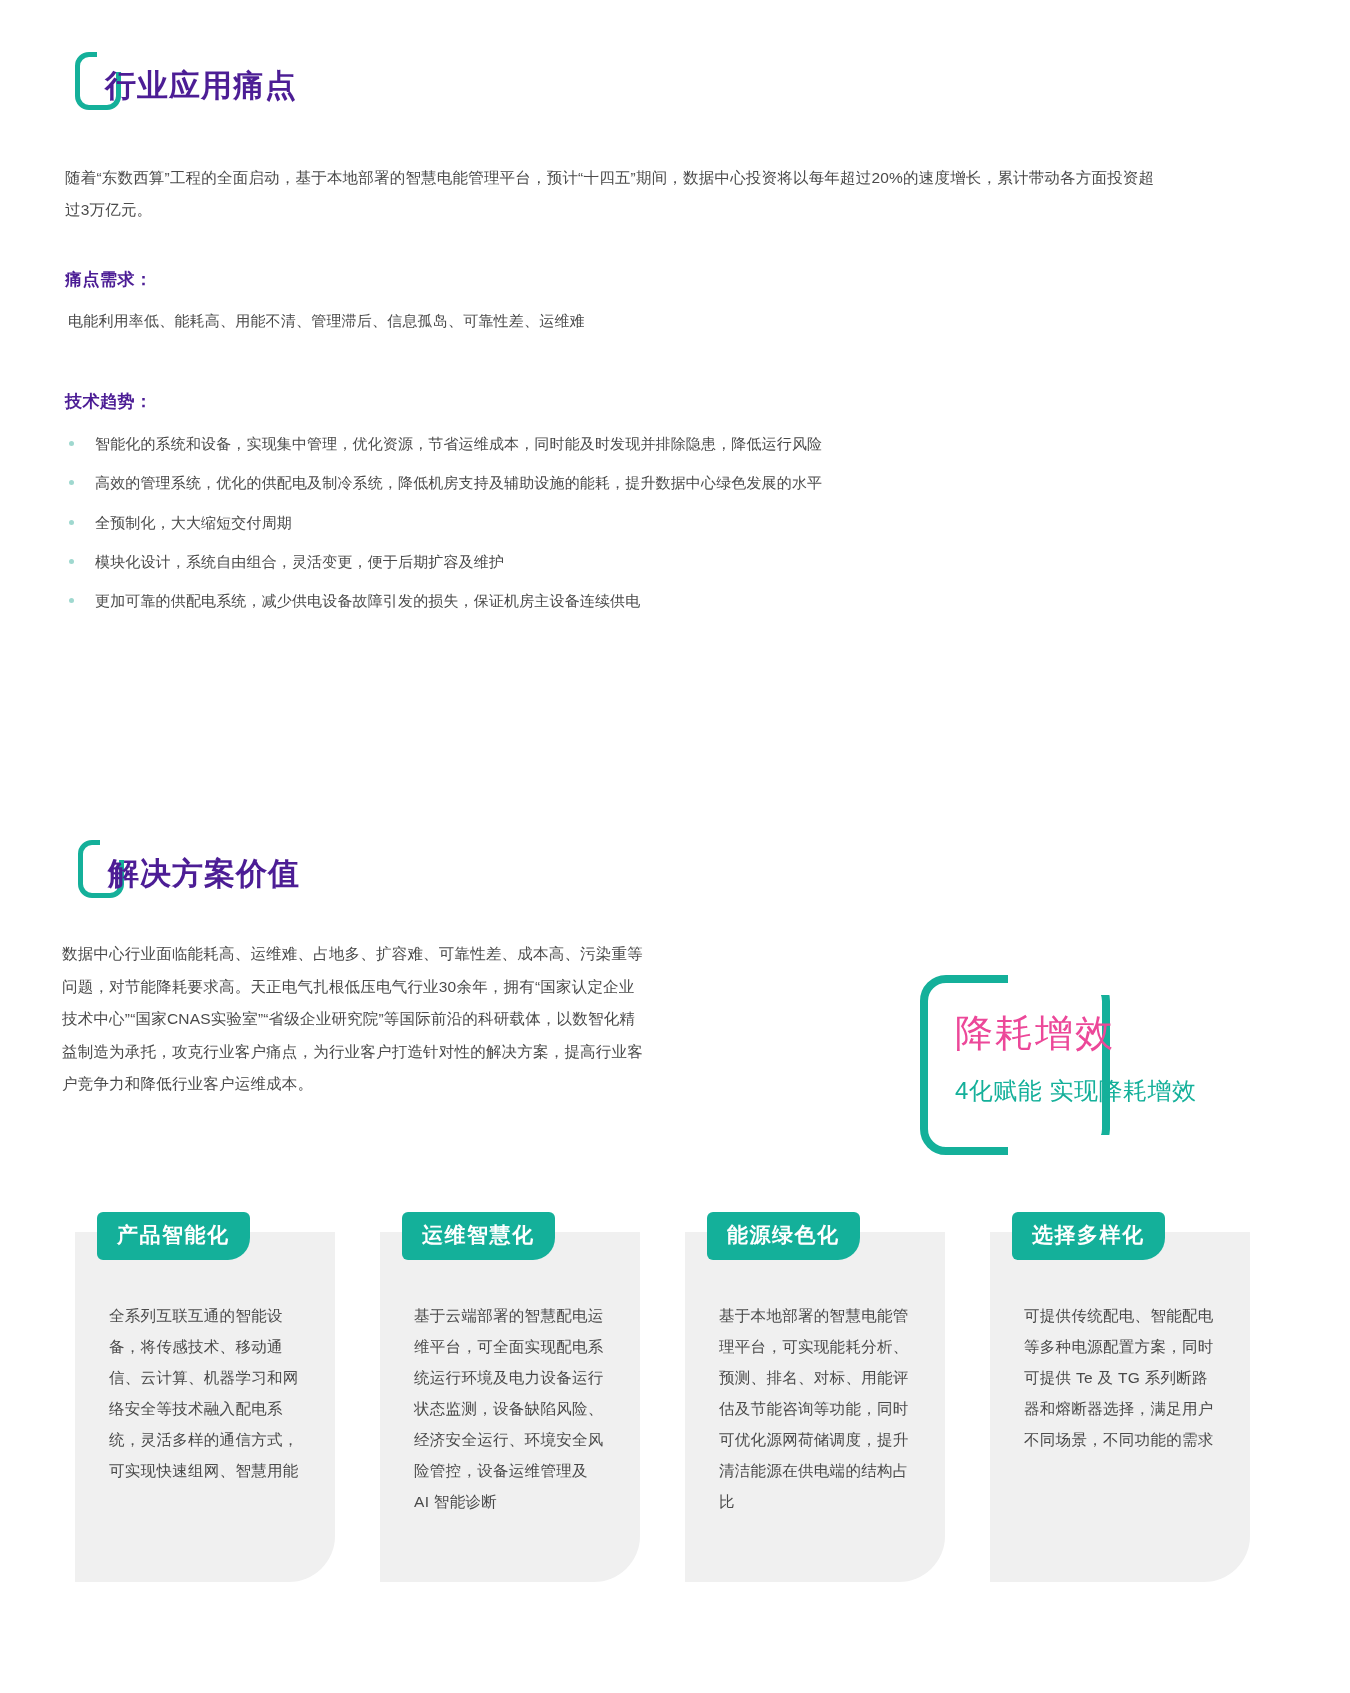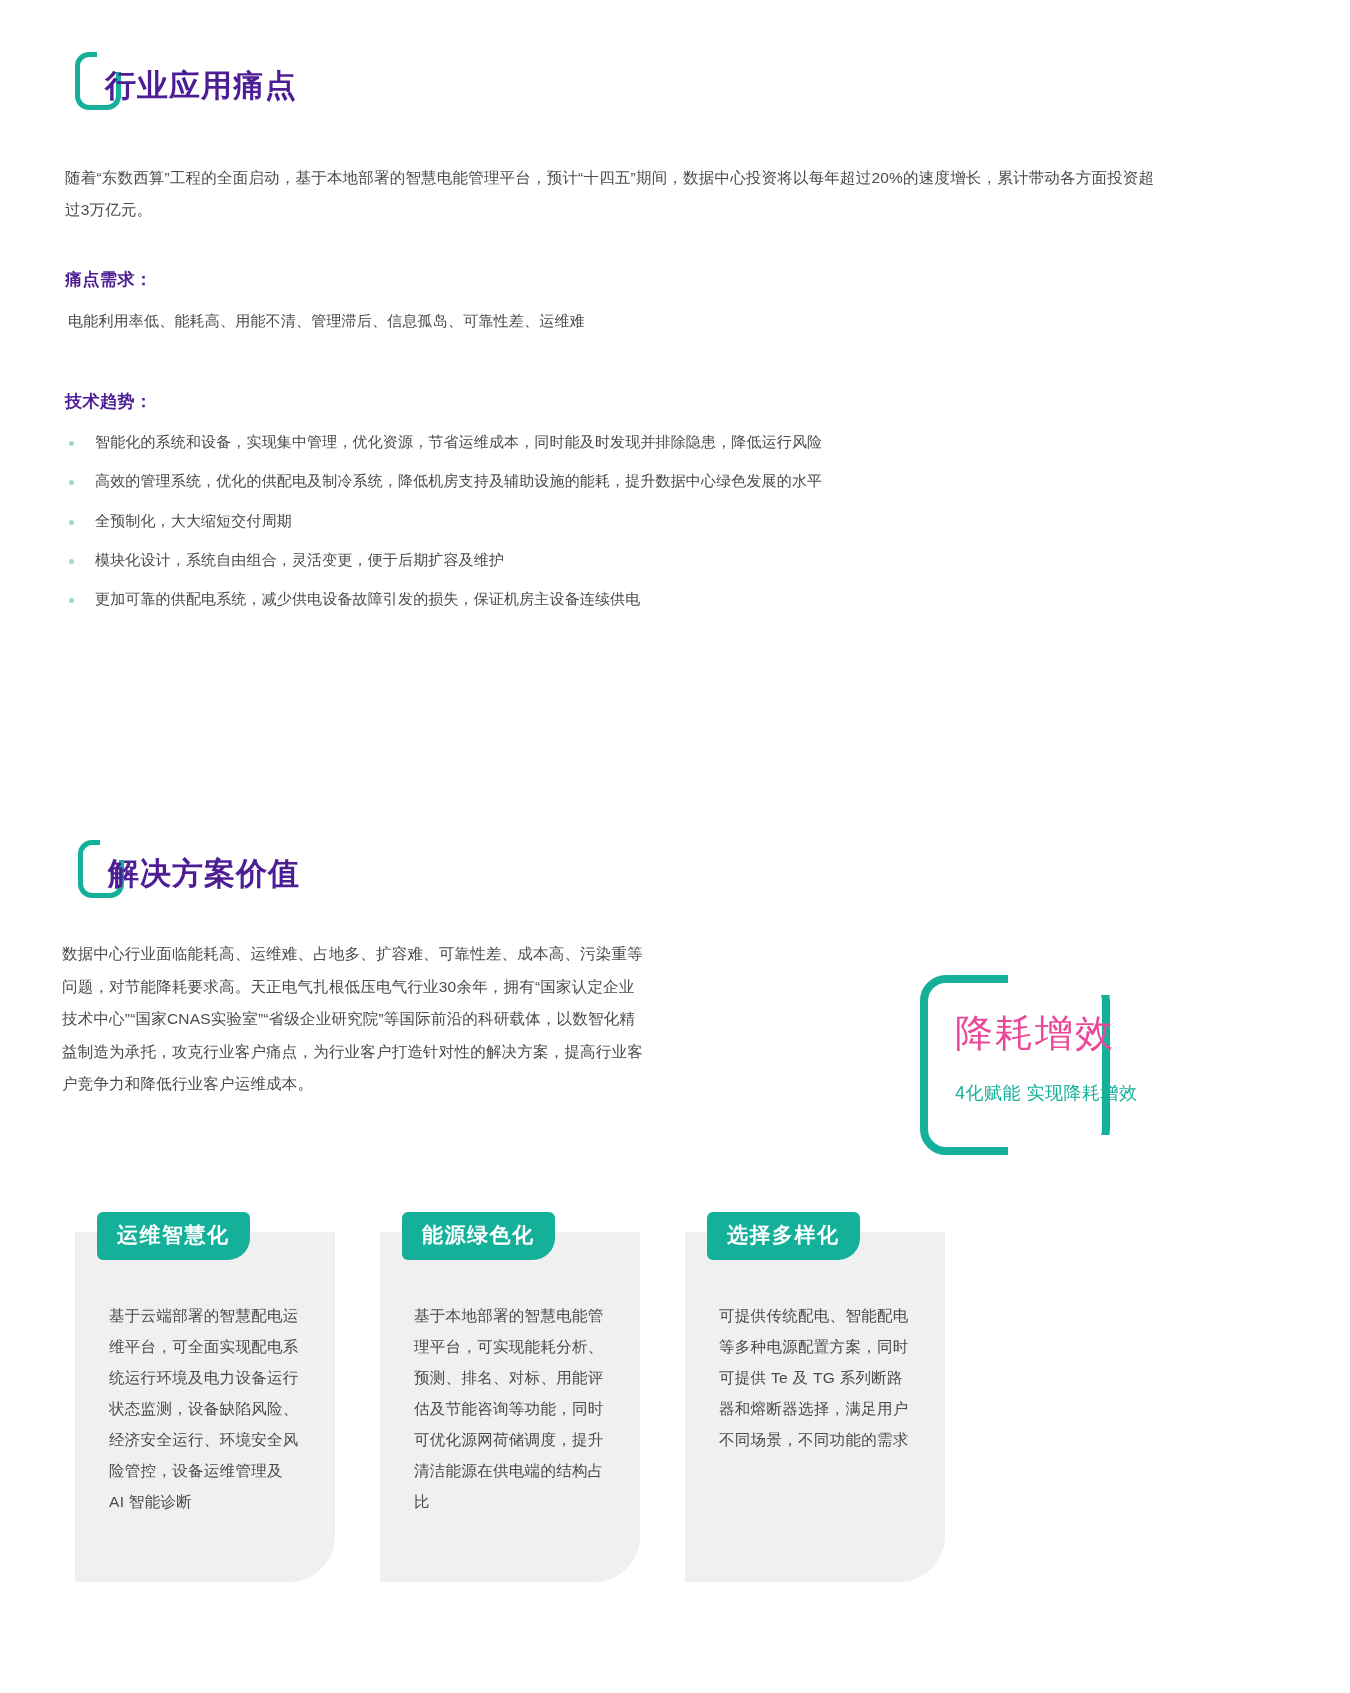--- a/index.html
+++ b/index.html
@@ -76,21 +76,20 @@
     font-size: 15px;
     color: #4a4a4a;
     letter-spacing: 0.2px;
   }
 
   ul.bullets {
     position: absolute;
     margin: 0;
     padding: 0;
     list-style: none;
-    font-family: Liberation Mono, monospace;
   }
   ul.bullets li {
     position: relative;
     padding-left: 30px;
     font-size: 15px;
     color: #4a4a4a;
     line-height: 1.55;
     margin-bottom: 16px;
     letter-spacing: 0.15px;
   }
@@ -144,24 +143,24 @@
     z-index: 5;
   }
   .highlight-main {
     font-size: 38px;
     font-weight: 400;
     color: #ec4899;
     letter-spacing: 2px;
     line-height: 1.15;
   }
   .highlight-sub {
-    font-size: 18px;
+    font-size: 24px;
     color: #14b09a;
     letter-spacing: 0.5px;
-    margin-top: 25px;
+    margin-top: 19px;
   }
 
   
   .cards {
     position: absolute;
     left: 75px;
     top: 1232px;
     width: 1200px;
     display: flex;
     gap: 45px;
@@ -235,20 +234,24 @@
   <div class="hb-cut-top"></div>
   <div class="hb-cut-bottom"></div>
 </div>
 <div class="highlight-text">
   <div class="highlight-main">降耗增效</div>
   <div class="highlight-sub">4化赋能 实现降耗增效</div>
 </div>
 
 <div class="cards">
 
+  <div class="card">
+    <div class="card-badge">产品智能化</div>
+    <div class="card-body">全系列互联互通的智能设备，将传感技术、移动通信、云计算、机器学习和网络安全等技术融入配电系统，灵活多样的通信方式，可实现快速组网、智慧用能</div>
+  </div>
 
   <div class="card">
     <div class="card-badge">运维智慧化</div>
     <div class="card-body">基于云端部署的智慧配电运维平台，可全面实现配电系统运行环境及电力设备运行状态监测，设备缺陷风险、经济安全运行、环境安全风险管控，设备运维管理及 AI 智能诊断</div>
   </div>
 
   <div class="card">
     <div class="card-badge">能源绿色化</div>
     <div class="card-body">基于本地部署的智慧电能管理平台，可实现能耗分析、预测、排名、对标、用能评估及节能咨询等功能，同时可优化源网荷储调度，提升清洁能源在供电端的结构占比</div>
   </div>

